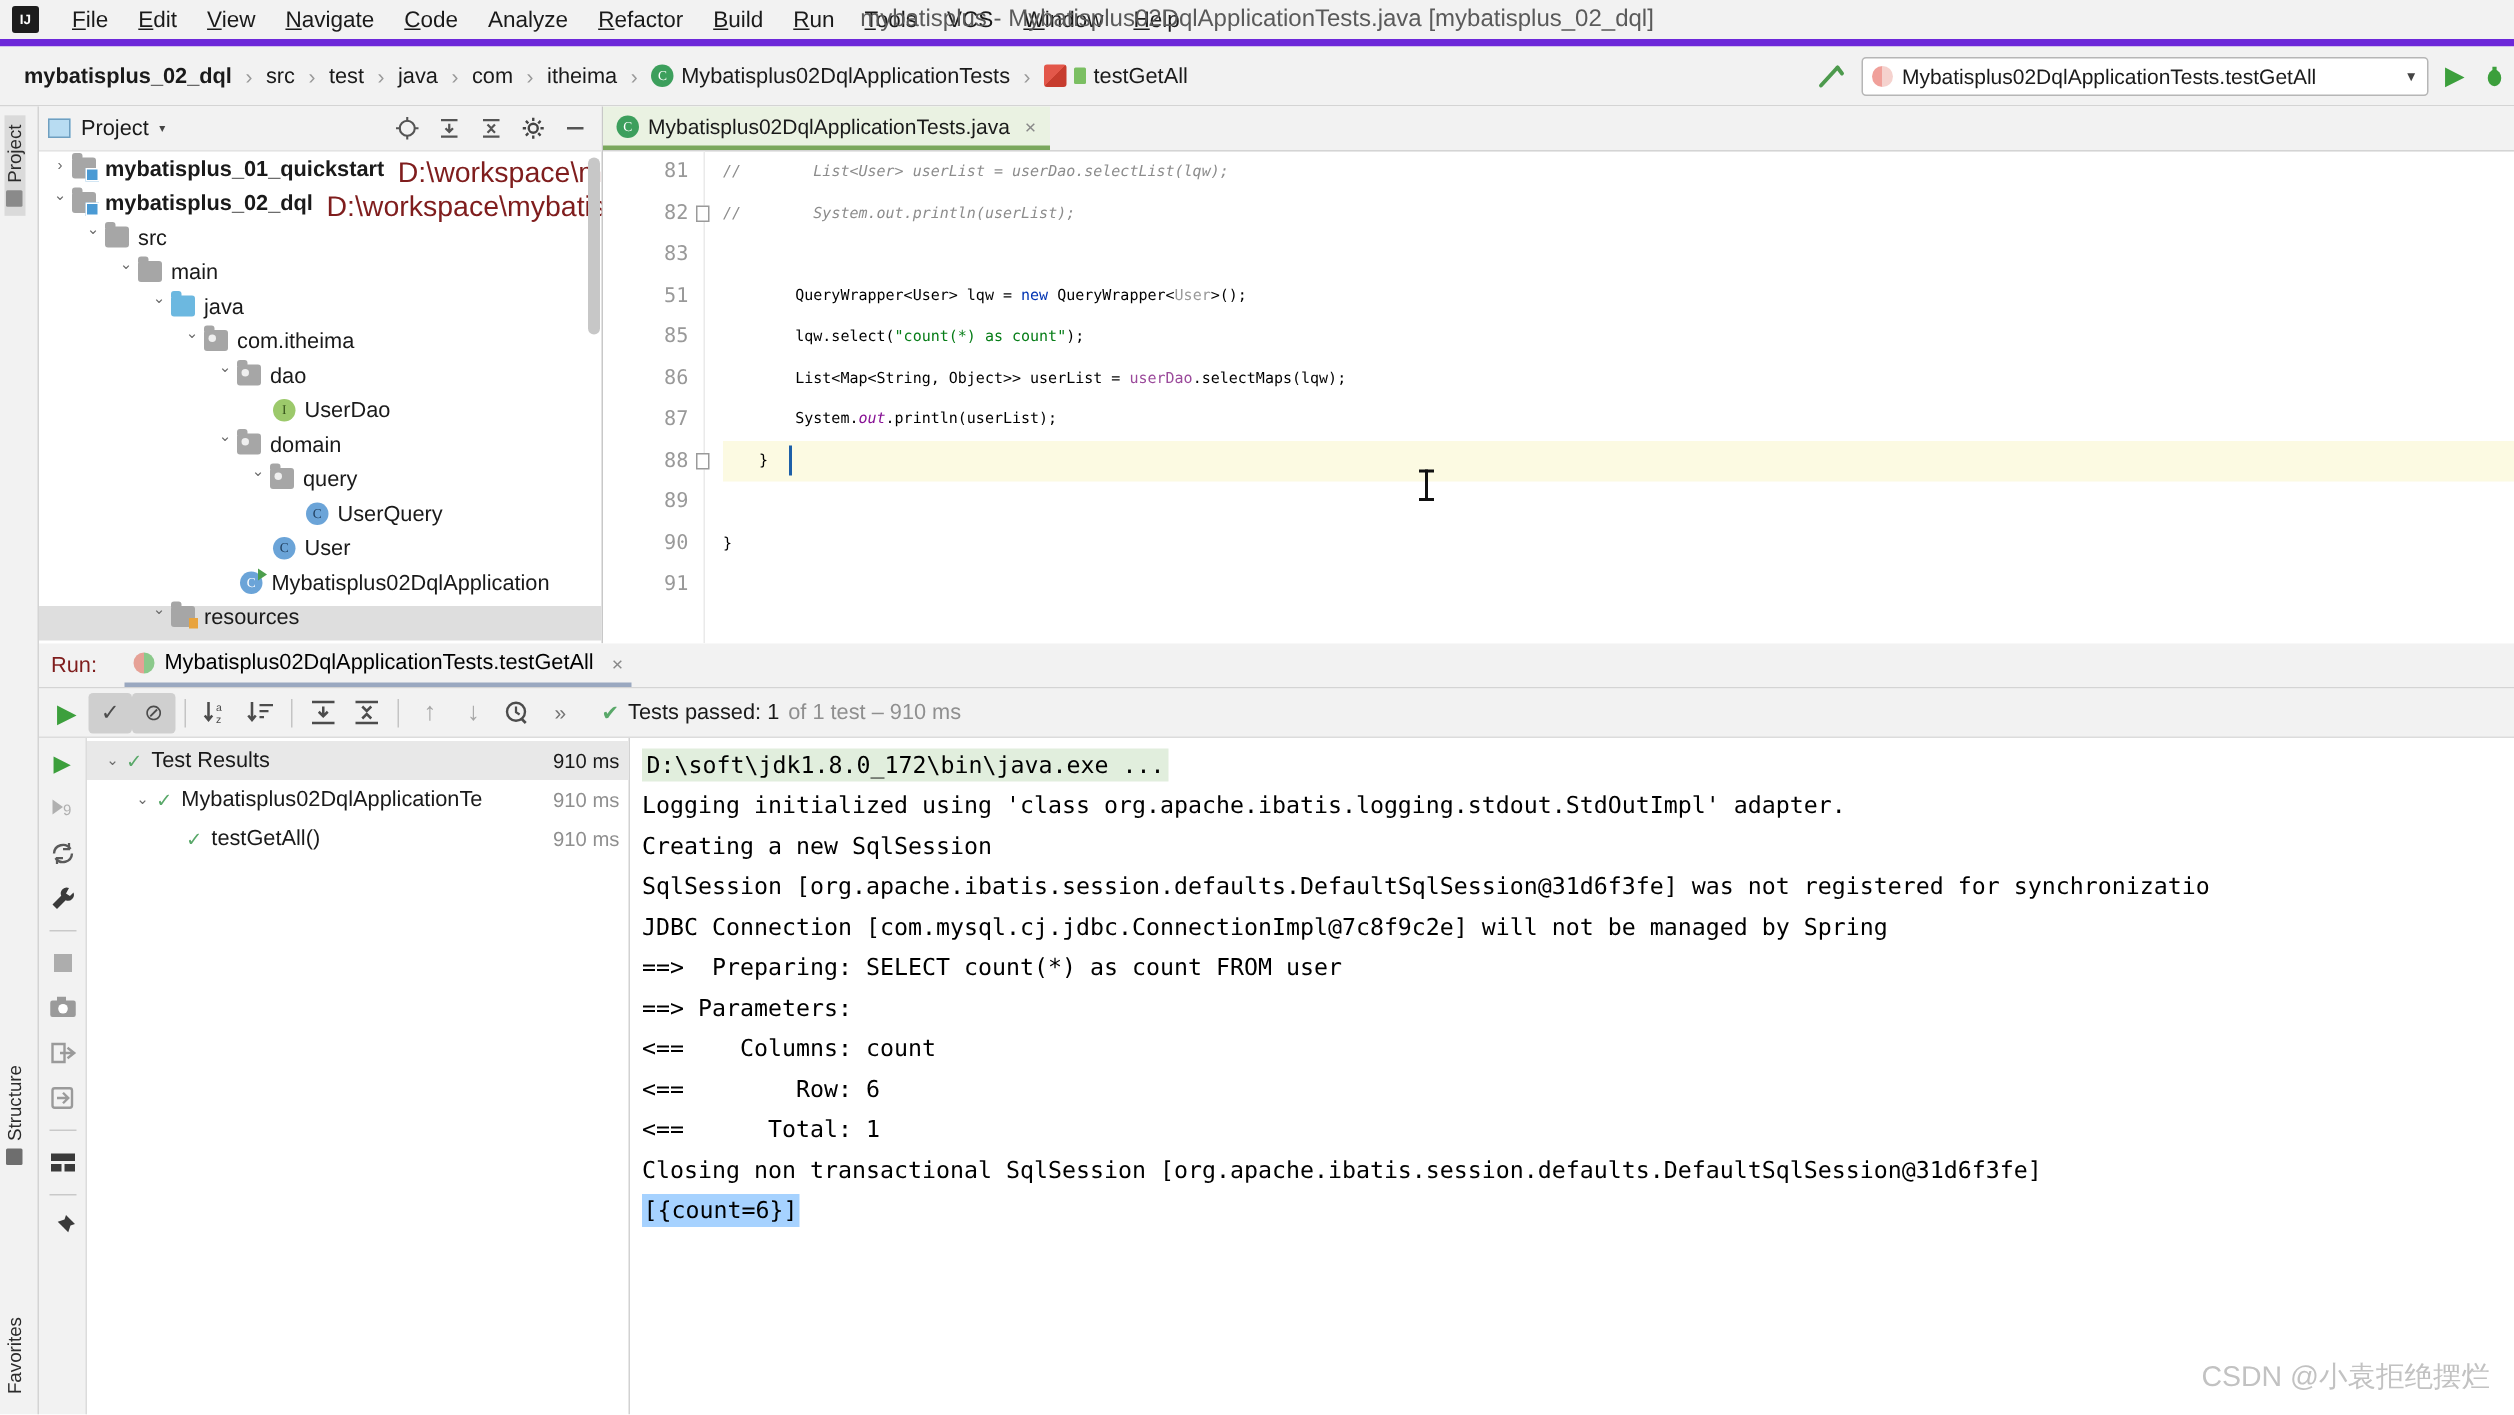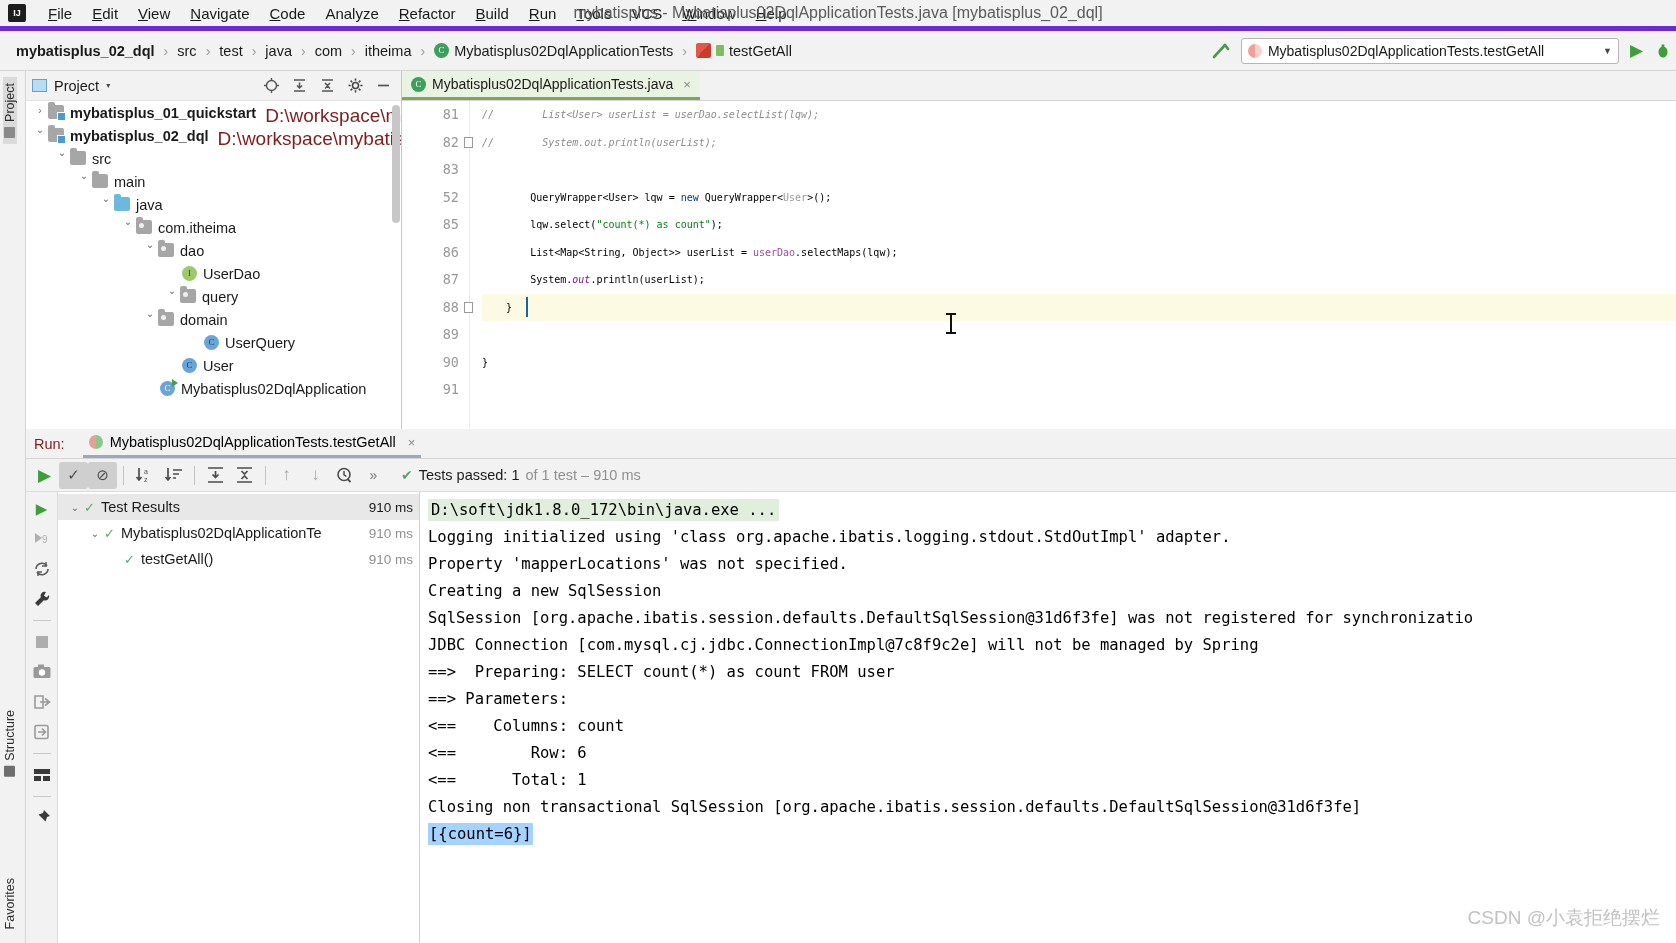--- a/index.html
+++ b/index.html
@@ -473,66 +473,71 @@
         <span class="chev open"></span>
         <span class="node-icon fld pkg"></span>
         <span class="node-lbl">dao</span>
       </div>
 
       <div class="tree-row" style="padding-left:156px">
         <span class="ic-sm iface">I</span>
         <span class="node-lbl">UserDao</span>
       </div>
 
+      <div class="tree-row" style="padding-left:116px">
+        <span class="chev open"></span>
+        <span class="node-icon fld pkg"></span>
+        <span class="node-lbl">domain</span>
+      </div>
+
       <div class="tree-row" style="padding-left:138px">
         <span class="chev open"></span>
         <span class="node-icon fld pkg"></span>
         <span class="node-lbl">query</span>
-      </div>
-
-      <div class="tree-row" style="padding-left:116px">
-        <span class="chev open"></span>
-        <span class="node-icon fld pkg"></span>
-        <span class="node-lbl">domain</span>
       </div>
 
       <div class="tree-row" style="padding-left:178px">
         <span class="ic-sm cls">C</span>
         <span class="node-lbl">UserQuery</span>
       </div>
 
       <div class="tree-row" style="padding-left:156px">
         <span class="ic-sm cls">C</span>
         <span class="node-lbl">User</span>
       </div>
 
       <div class="tree-row" style="padding-left:134px">
         <span class="ic-sm app">C</span>
         <span class="node-lbl">Mybatisplus02DqlApplication</span>
       </div>
 
+      <div class="tree-row" style="padding-left:72px; background:#dedede;">
+        <span class="chev open"></span>
+        <span class="node-icon fld res"></span>
+        <span class="node-lbl">resources</span>
+      </div>
     </div>
     <div class="proj-scroll"></div>
   </div>
 
   <div class="editor-area">
     <div class="tabbar">
       <div class="etab">
         <span class="mini-icon ic-class test">C</span>
         <span>Mybatisplus02DqlApplicationTests.java</span>
         <span class="etab-close">×</span>
       </div>
     </div>
 
     <div class="code-wrap">
       <div class="gutter">
         <div class="gline">81</div>
         <div class="gline">82</div>
         <div class="gline">83</div>
-        <div class="gline">52</div>
+        <div class="gline">51</div>
         <div class="gline">85</div>
         <div class="gline">86</div>
         <div class="gline">87</div>
         <div class="gline">88</div>
         <div class="gline">89</div>
         <div class="gline">90</div>
         <div class="gline">91</div>
       </div>
       <div class="fold-col">
         <span class="fold-mark" style="top:36px;"></span>
@@ -692,21 +697,20 @@
         <div class="tt-row" style="padding-left:66px">
           <span class="tt-check">✓</span>
           <span class="tt-lbl">testGetAll()</span>
           <span class="tt-time dim">910 ms</span>
         </div>
       </div>
 
       <div class="console">
         <div class="conline"><span class="cmdhl">D:\soft\jdk1.8.0_172\bin\java.exe ...</span></div>
         <div class="conline">Logging initialized using 'class org.apache.ibatis.logging.stdout.StdOutImpl' adapter.</div>
-        <div class="conline">Property 'mapperLocations' was not specified.</div>
         <div class="conline">Creating a new SqlSession</div>
         <div class="conline">SqlSession [org.apache.ibatis.session.defaults.DefaultSqlSession@31d6f3fe] was not registered for synchronizatio</div>
         <div class="conline">JDBC Connection [com.mysql.cj.jdbc.ConnectionImpl@7c8f9c2e] will not be managed by Spring</div>
         <div class="conline">==&gt;  Preparing: SELECT count(*) as count FROM user</div>
         <div class="conline">==&gt; Parameters:</div>
         <div class="conline">&lt;==    Columns: count</div>
         <div class="conline">&lt;==        Row: 6</div>
         <div class="conline">&lt;==      Total: 1</div>
         <div class="conline">Closing non transactional SqlSession [org.apache.ibatis.session.defaults.DefaultSqlSession@31d6f3fe]</div>
         <div class="conline"><span class="bluehl">[{count=6}]</span></div>

